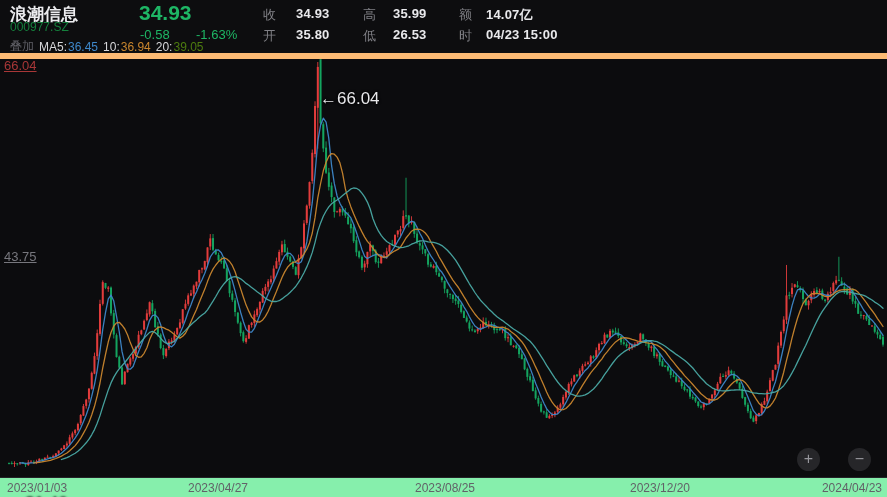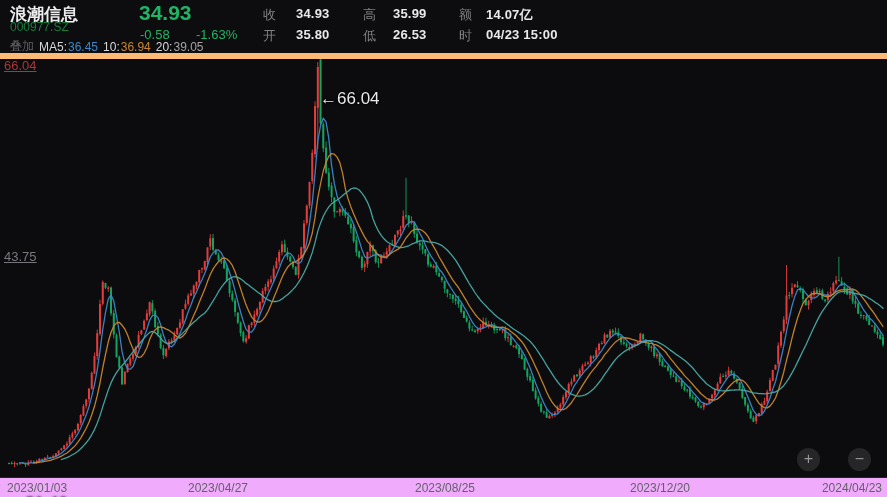--- a/index.html
+++ b/index.html
@@ -15,38 +15,38 @@
   .stk-chgp{position:absolute;left:196px;top:27px;font-size:13px;color:#1eb665;}
   .stat-label{position:absolute;font-size:13px;color:#808086;}
   .stat-value{position:absolute;font-size:13px;font-weight:600;color:#e9e9ec;letter-spacing:.2px;}
   .r1{top:6px}.r2{top:27px}
   .c1l{left:263px}.c1v{left:296px}
   .c2l{left:363px}.c2v{left:393px}
   .c3l{left:459px}.c3v{left:486px}
   #ma-row{position:absolute;left:10px;top:38px;font-size:12px;display:flex;gap:5px;align-items:center;}
   .overlay-btn{color:#5f5f66;}
   .ma-item{color:#d7d7da;display:flex;gap:1px;}
-  .v-ma5{color:#3e87c9}.v-ma10{color:#c9862e}.v-ma20{color:#a3a3a3}
+  .v-ma5{color:#3e87c9}.v-ma10{color:#c9862e}.v-ma20{color:#4d7c0f}
   
   #chart-wrap{position:absolute;left:0;top:53px;width:887px;height:424px;}
   #chart-svg{position:absolute;left:0;top:0;}
   .y-label{position:absolute;font-size:13px;z-index:3;text-decoration:underline;}
   #y-max{left:4px;top:5px;color:#a83737;}
   #y-mid{left:4px;top:196px;color:#77777d;text-align:center;}
   .annot{position:absolute;font-size:17px;color:#e7e7ea;z-index:4;
          text-shadow:0 0 3px #000,0 0 2px #000;white-space:nowrap;margin-top:33px;}
   #annot-high{left:320px;top:3px;}
   #annot-low{left:8px;top:408px;}
   .zoom-btn{position:absolute;width:23px;height:23px;border-radius:50%;background:#262629;
             color:#96969c;font-size:16px;line-height:22px;text-align:center;z-index:5;
             user-select:none;}
   #zoom-in{left:797px;top:395px;}
   #zoom-out{left:848px;top:395px;}
   
-  #xaxis{position:absolute;left:0;top:477px;width:887px;height:20px;background:#f0abfc;
+  #xaxis{position:absolute;left:0;top:477px;width:887px;height:20px;background:#86efac;
          border-top:1px solid #232327;}
   .x-tick{position:absolute;top:3px;font-size:12px;color:#626268;white-space:nowrap;}
   .xt0{left:7px}
   .xt1{left:218px;transform:translateX(-50%)}
   .xt2{left:445px;transform:translateX(-50%)}
   .xt3{left:660px;transform:translateX(-50%)}
   .xt4{right:5px}
 </style>
 </head>
 <body>

